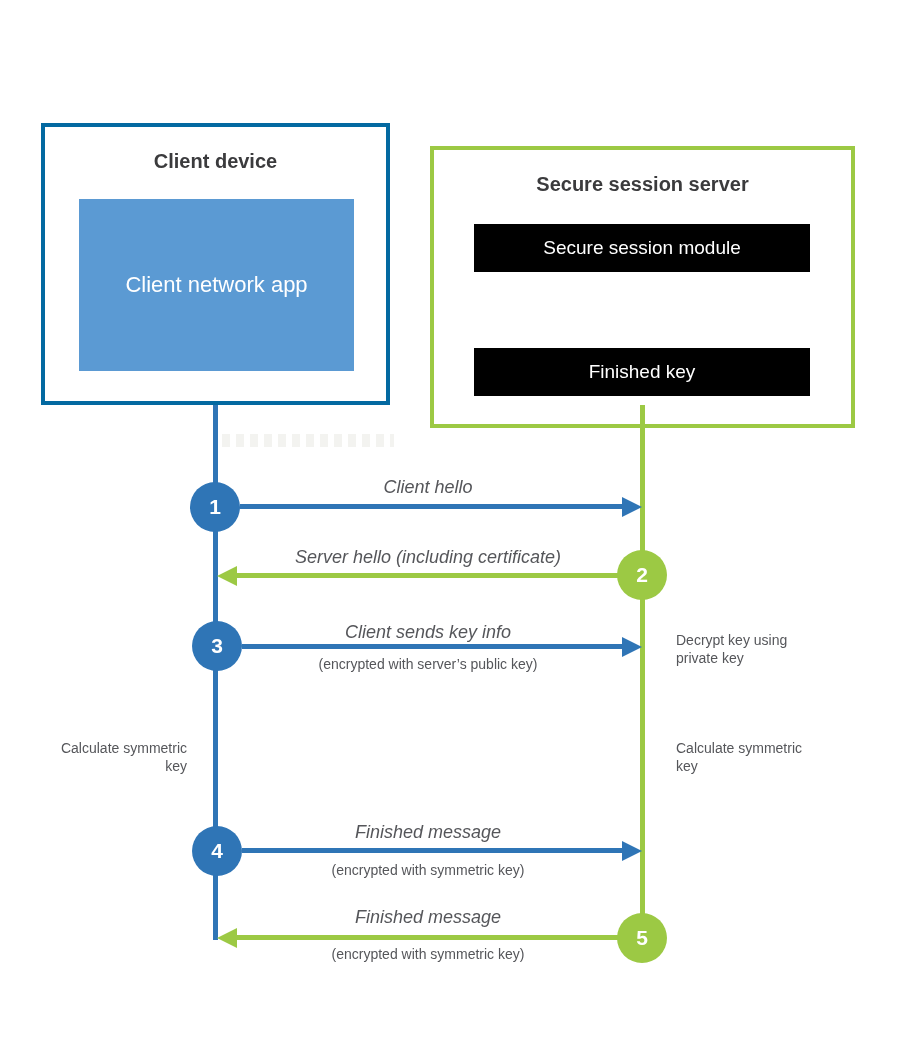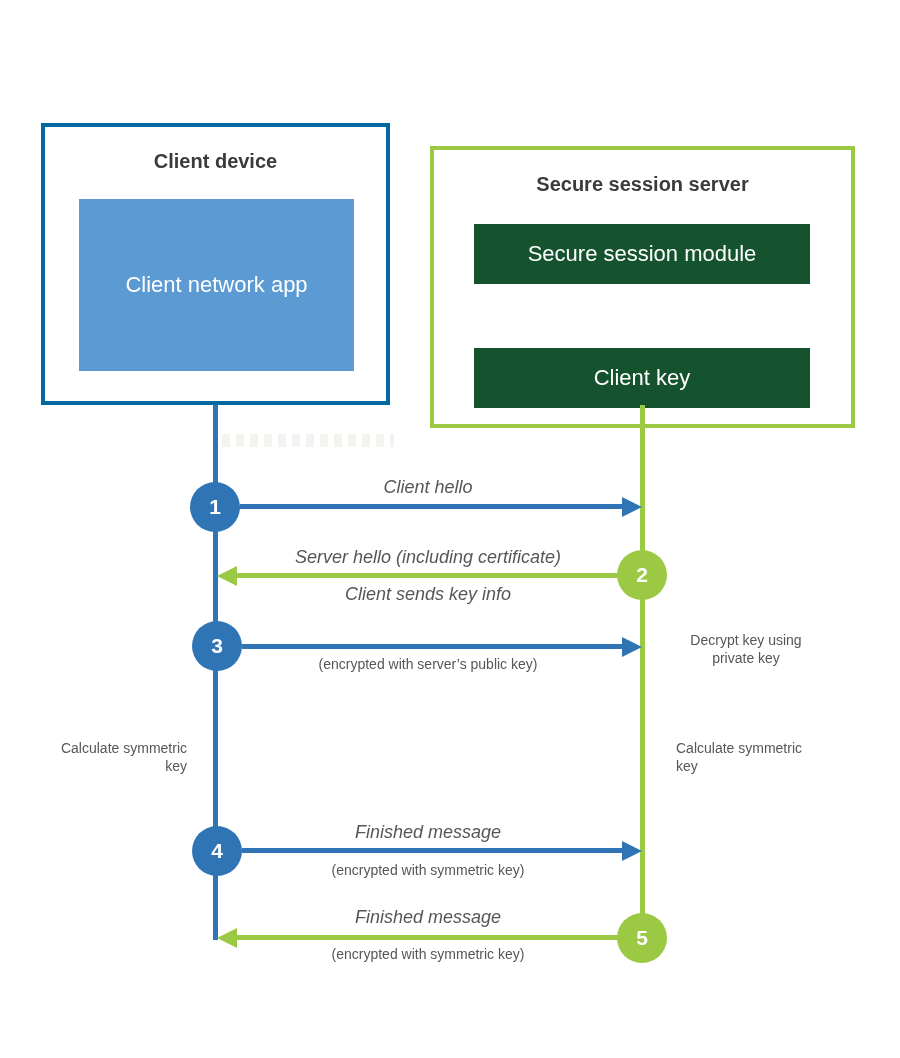--- a/index.html
+++ b/index.html
@@ -4,21 +4,21 @@
 <style>
   html,body{margin:0;padding:0;background:#ffffff;}
   body{font-family:"Liberation Sans", sans-serif;}
   .page{position:relative;width:900px;height:1058px;background:#ffffff;overflow:hidden;}
   .title{position:absolute;left:37px;top:28px;font-size:27px;font-weight:300;color:#6c6d70;letter-spacing:.5px;}
   .entity-box{position:absolute;box-sizing:border-box;background:#ffffff;}
   .client-box{left:41px;top:123px;width:349px;height:282px;border:4px solid #0369a1;}
   .server-box{left:430px;top:123px;width:425px;height:282px;border:4px solid #9cc944;margin-top:23px;}
   .entity-title{position:absolute;left:0;right:0;top:23px;text-align:center;font-size:20px;font-weight:bold;color:#3b3b3d;}
   .app-box{position:absolute;left:34px;top:72px;width:275px;height:172px;background:#5b9ad3;display:flex;align-items:center;justify-content:center;text-align:center;color:#ffffff;font-size:22px;line-height:1.45;padding:0 40px;box-sizing:border-box;}
-  .module-bar{position:absolute;left:40px;width:336px;height:60px;background:#14532d;display:flex;align-items:center;justify-content:center;color:#ffffff;font-size:22px;}
+  .module-bar{position:absolute;left:40px;width:336px;height:48px;background:#000000;display:flex;align-items:center;justify-content:center;color:#ffffff;font-size:19px;}
   .vline{position:absolute;width:5px;}
   .vline.blue{background:#2f75b6;}
   .vline.green{background:#9cc944;}
   .faint-dashes{position:absolute;left:222px;top:434px;width:172px;height:13px;background:repeating-linear-gradient(90deg,#f3f3f0 0px,#f3f3f0 8px,transparent 8px,transparent 14px);}
   .step-circle{position:absolute;width:50px;height:50px;border-radius:50%;display:flex;align-items:center;justify-content:center;color:#ffffff;font-size:21px;font-weight:bold;}
   .step-circle.blue{background:#2f75b6;}
   .step-circle.green{background:#9cc944;}
   .hline{position:absolute;height:5px;}
   .hline.blue{background:#2f75b6;}
   .hline.green{background:#9cc944;}
@@ -36,43 +36,43 @@
 
 
   <div class="entity-box client-box">
     <div class="entity-title">Client device</div>
     <div class="app-box">Client network app</div>
   </div>
 
   <div class="entity-box server-box">
     <div class="entity-title">Secure session server</div>
     <div class="module-bar" style="top:74px;">Secure session module</div>
-    <div class="module-bar" style="top:198px;">Client key</div>
+    <div class="module-bar" style="top:198px;">Finished key</div>
   </div>
 
   <div class="vline blue" style="left:213px;top:405px;height:535px;"></div>
   <div class="vline green" style="left:640px;top:405px;height:537px;"></div>
   <div class="faint-dashes"></div>
 
   <div class="msg-label" style="left:228px;top:477px;width:400px;">Client hello</div>
   <div class="hline blue" style="left:240px;top:504px;width:382px;"></div>
   <div class="arrowhead right blue" style="left:622px;top:497px;"></div>
   <div class="step-circle blue" style="left:190px;top:482px;">1</div>
 
   <div class="msg-label" style="left:178px;top:547px;width:500px;">Server hello (including certificate)</div>
   <div class="hline green" style="left:237px;top:573px;width:383px;"></div>
   <div class="arrowhead left green" style="left:217px;top:566px;"></div>
   <div class="step-circle green" style="left:617px;top:550px;">2</div>
 
-  <div class="msg-label" style="left:228px;top:584px;width:400px;">Client sends key info</div>
+  <div class="msg-label" style="left:228px;top:622px;width:400px;">Client sends key info</div>
   <div class="hline blue" style="left:242px;top:644px;width:380px;"></div>
   <div class="arrowhead right blue" style="left:622px;top:637px;"></div>
   <div class="msg-sublabel" style="left:228px;top:656px;width:400px;">(encrypted with server’s public key)</div>
   <div class="step-circle blue" style="left:192px;top:621px;">3</div>
-  <div class="side-note" style="left:676px;top:631px;text-align:center;">Decrypt key using private key</div>
+  <div class="side-note" style="left:676px;top:631px;text-align:left;">Decrypt key using private key</div>
 
   <div class="side-note" style="left:47px;top:739px;text-align:right;">Calculate symmetric key</div>
   <div class="side-note" style="left:676px;top:739px;text-align:left;">Calculate symmetric key</div>
 
   <div class="msg-label" style="left:228px;top:822px;width:400px;">Finished message</div>
   <div class="hline blue" style="left:242px;top:848px;width:380px;"></div>
   <div class="arrowhead right blue" style="left:622px;top:841px;"></div>
   <div class="msg-sublabel" style="left:228px;top:862px;width:400px;">(encrypted with symmetric key)</div>
   <div class="step-circle blue" style="left:192px;top:826px;">4</div>
 

